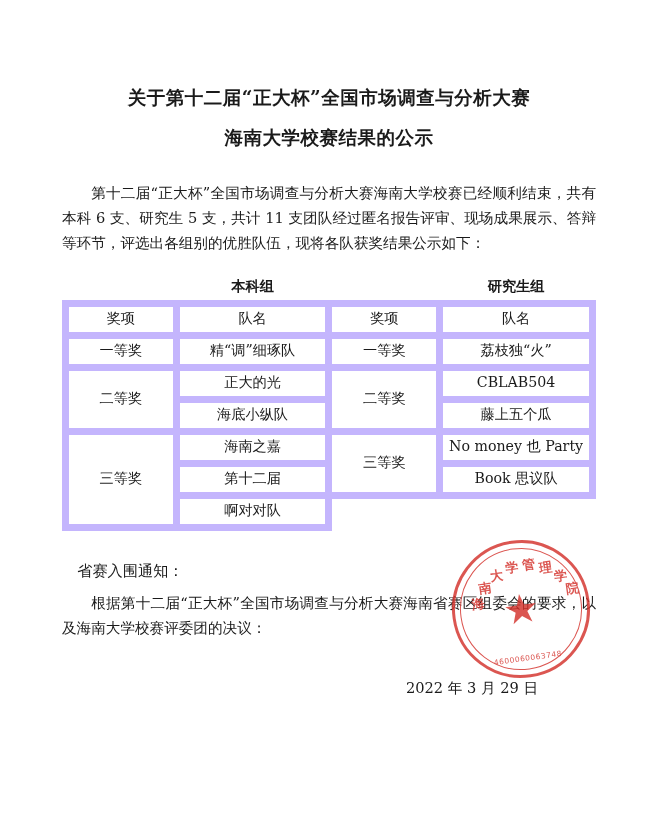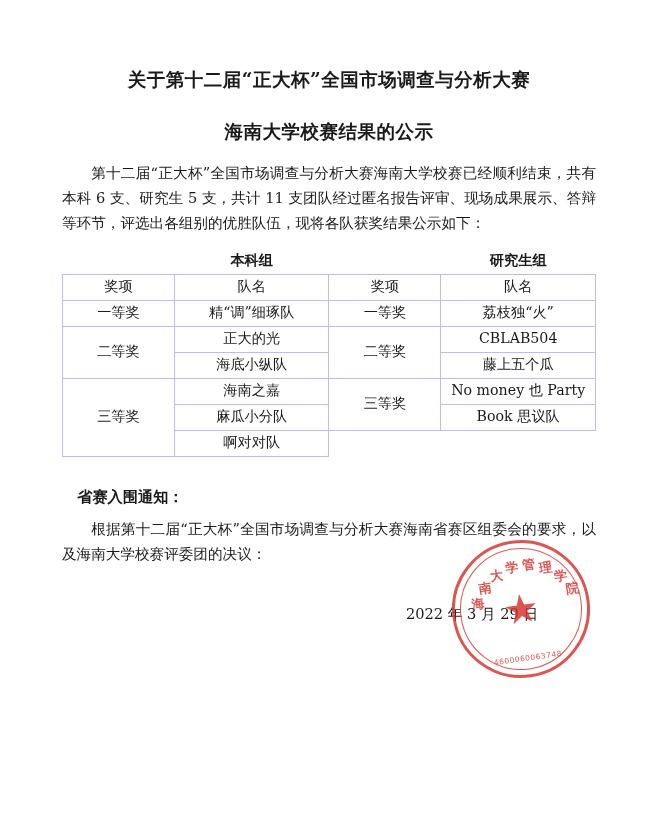--- a/index.html
+++ b/index.html
@@ -13,48 +13,48 @@
     font-family: "DejaVu Serif", "Liberation Serif", serif;
     color: #1a1a1a;
     position: relative;
     overflow: hidden;
   }
   .page {
     position: relative;
     width: 658px;
     height: 754px;
     box-sizing: border-box;
-    padding: 46px 62px 0 62px;
+    padding: 64px 62px 0 62px;
   }
   .title-line {
     text-align: center;
     font-size: 18.5px;
     font-weight: bold;
     letter-spacing: 0.5px;
     line-height: 1.5;
   }
   .title-line.first { margin-top: 20px; }
-  .title-line.second { margin-top: 24px; }
+  .title-line.second { margin-top: 12px; }
 
   .body-text {
     font-size: 14.6px;
     line-height: 1.72;
     text-align: justify;
-    margin-top: 14px;
+    margin-top: 28px;
     text-indent: 2em;
   }
 
   table.results {
     border-collapse: collapse;
     width: 100%;
-    margin-top: 14px;
+    margin-top: 20px;
     table-layout: fixed;
   }
   table.results td {
-    border: 1px solid #c4b5fd;
+    border: 7px solid #c4b5fd;
     text-align: center;
     font-size: 14.2px;
     height: 23px;
     padding: 1px 2px;
     line-height: 1.25;
   }
   table.results td.group-head {
     font-weight: bold;
     border-top: none;
     border-left: none;
@@ -64,21 +64,21 @@
     border: none;
   }
   table.results td.award {
     white-space: nowrap;
   }
   .col-award { width: 21%; }
   .col-team  { width: 29%; }
 
   .section-head {
     font-size: 15.2px;
-    font-weight: bold;
+    font-weight: normal;
     margin-top: 30px;
     text-indent: 1em;
   }
   .para {
     font-size: 14.6px;
     line-height: 1.76;
     text-align: justify;
     margin-top: 8px;
     text-indent: 2em;
   }
@@ -199,21 +199,21 @@
         <td>藤上五个瓜</td>
       </tr>
 
       <tr>
         <td class="award" rowspan="3">三等奖</td>
         <td>海南之嘉</td>
         <td class="award" rowspan="2">三等奖</td>
         <td>No money 也 Party</td>
       </tr>
       <tr>
-        <td>麻瓜小分队</td>
+        <td>第十二届</td>
         <td>Book 思议队</td>
       </tr>
       <tr>
         <td>啊对对队</td>
         <td class="blank-corner"></td>
         <td class="blank-corner"></td>
       </tr>
     </tbody>
   </table>
 

